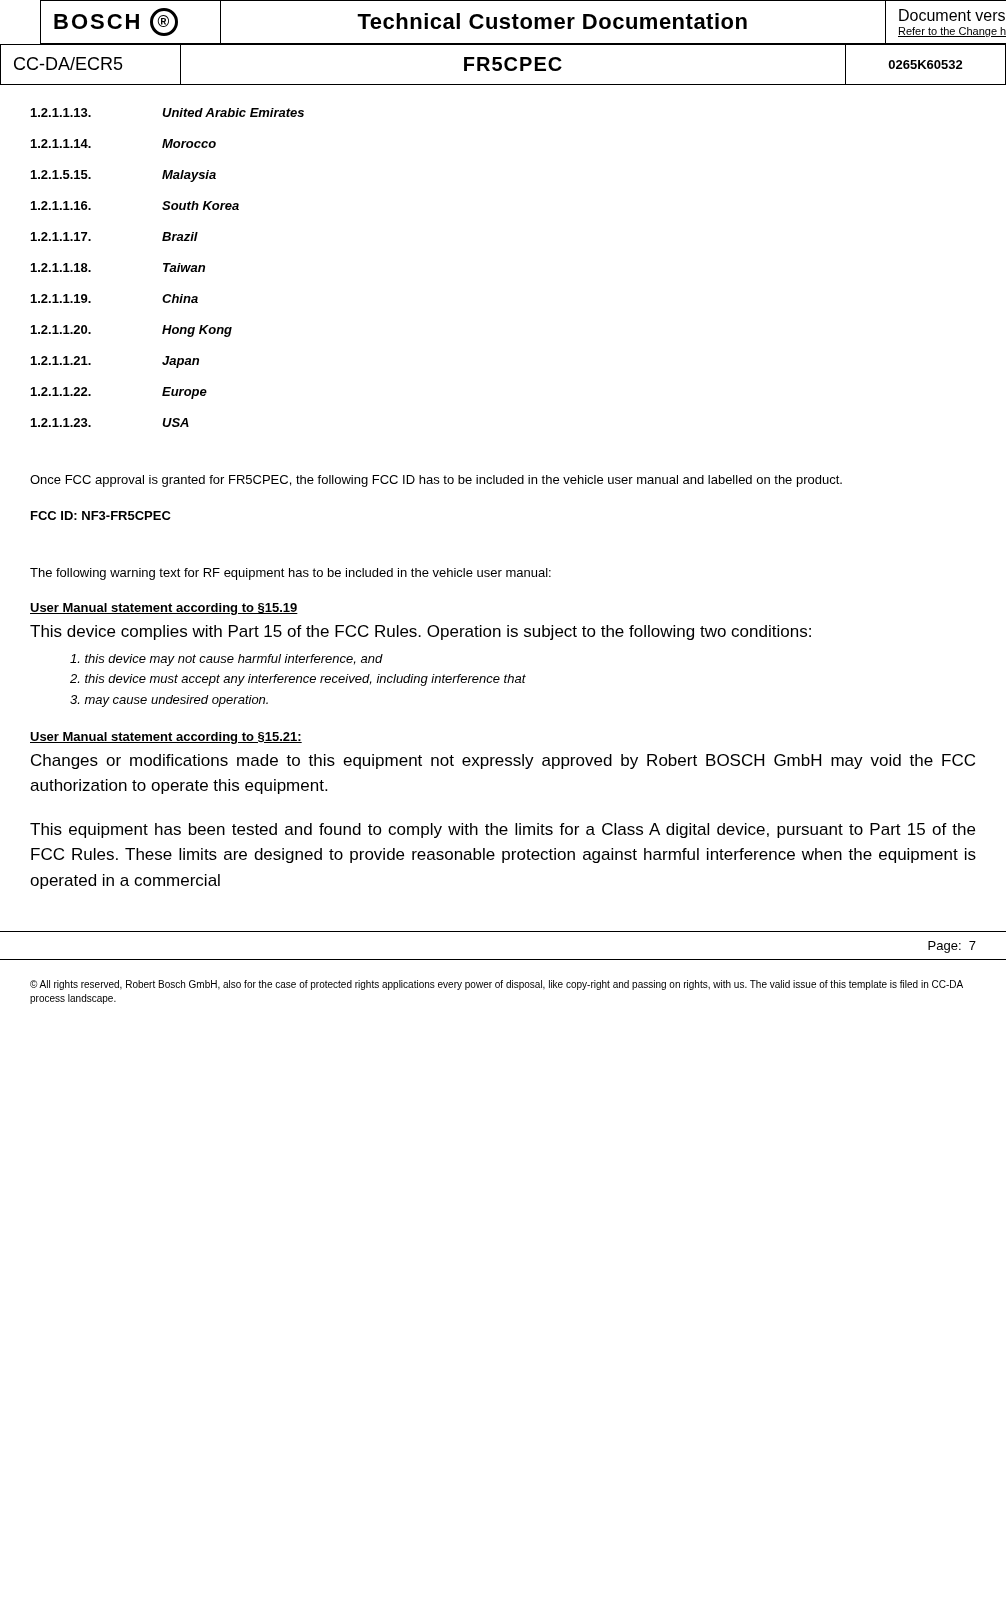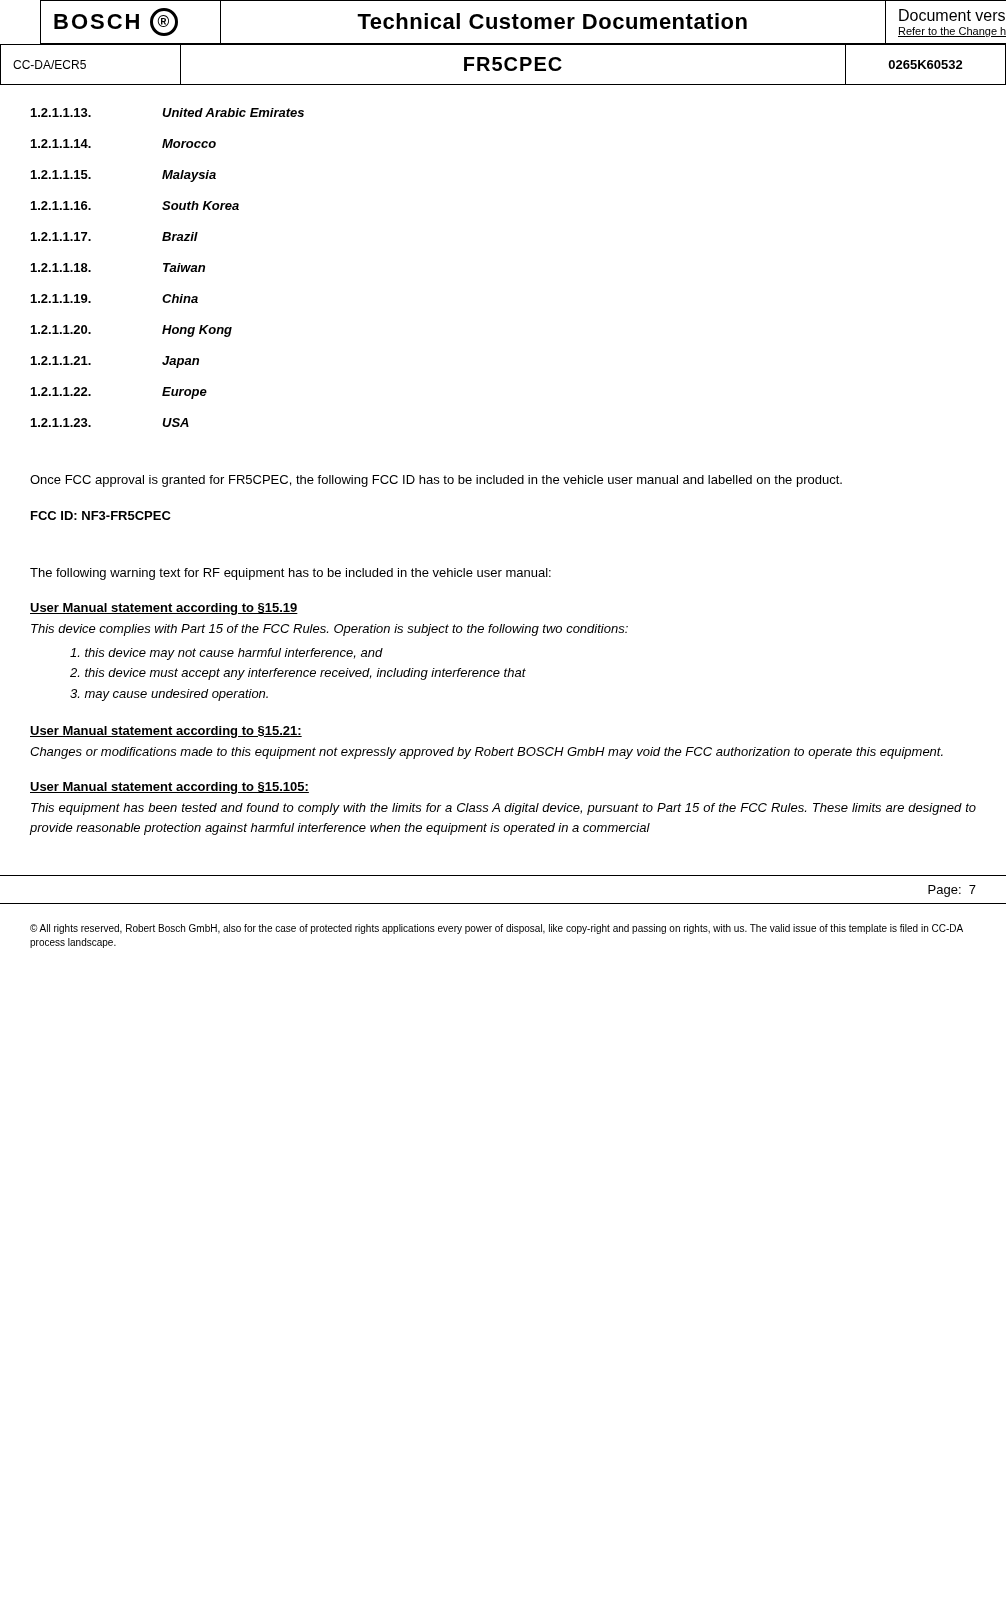--- a/index.html
+++ b/index.html
@@ -55,21 +55,21 @@
       border: 1.5px solid #000;
       border-top: none;
     }
     .subheader-table td {
       border: 1.5px solid #000;
       padding: 8px 12px;
       vertical-align: middle;
     }
     .subheader-left {
       width: 180px;
-      font-size: 12px;
+      font-size: 18px;
     }
     .subheader-center {
       text-align: center;
       font-size: 20px;
       font-weight: bold;
       letter-spacing: 1px;
     }
     .subheader-right {
       width: 160px;
       text-align: center;
@@ -144,22 +144,21 @@
     
     .underline-heading {
       text-decoration: underline;
       font-weight: bold;
       font-size: 13px;
       margin-bottom: 4px;
     }
 
     
     .italic-para {
-      font-style: italic;
-      font-size: 13px;
+      font-size: 17px;
       line-height: 1.5;
       text-align: justify;
       margin-bottom: 4px;
     }
 
     
     .numbered-list {
       margin-left: 40px;
       margin-bottom: 18px;
     }
@@ -239,21 +238,21 @@
   <div id="section-items">
       <div class="section-item">
         <span class="section-num">1.2.1.1.13.</span>
         <span class="section-label">United Arabic Emirates</span>
       </div>
       <div class="section-item">
         <span class="section-num">1.2.1.1.14.</span>
         <span class="section-label">Morocco</span>
       </div>
       <div class="section-item">
-        <span class="section-num">1.2.1.1.15.</span>
+        <span class="section-num">1.2.1.5.15.</span>
         <span class="section-label">Malaysia</span>
       </div>
       <div class="section-item">
         <span class="section-num">1.2.1.1.16.</span>
         <span class="section-label">South Korea</span>
       </div>
       <div class="section-item">
         <span class="section-num">1.2.1.1.17.</span>
         <span class="section-label">Brazil</span>
       </div>
@@ -310,21 +309,20 @@
   <div class="spacer"></div>
 
   <div class="section-block">
     <div class="underline-heading">User Manual statement according to §15.21:</div>
     <p class="italic-para">Changes or modifications made to this equipment not expressly approved by Robert BOSCH GmbH may void the FCC authorization to operate this equipment.</p>
   </div>
 
   <div class="spacer"></div>
 
   <div class="section-block">
-    <div class="underline-heading">User Manual statement according to §15.105:</div>
     <p class="italic-para">This equipment has been tested and found to comply with the limits for a Class A digital device, pursuant to Part 15 of the FCC Rules. These limits are designed to provide reasonable protection against harmful interference when the equipment is operated in a commercial</p>
   </div>
 
 </div>
 
 <div class="page-footer">
   <span>Page:</span>
   &nbsp;&nbsp;
   <span>7</span>
 </div>

